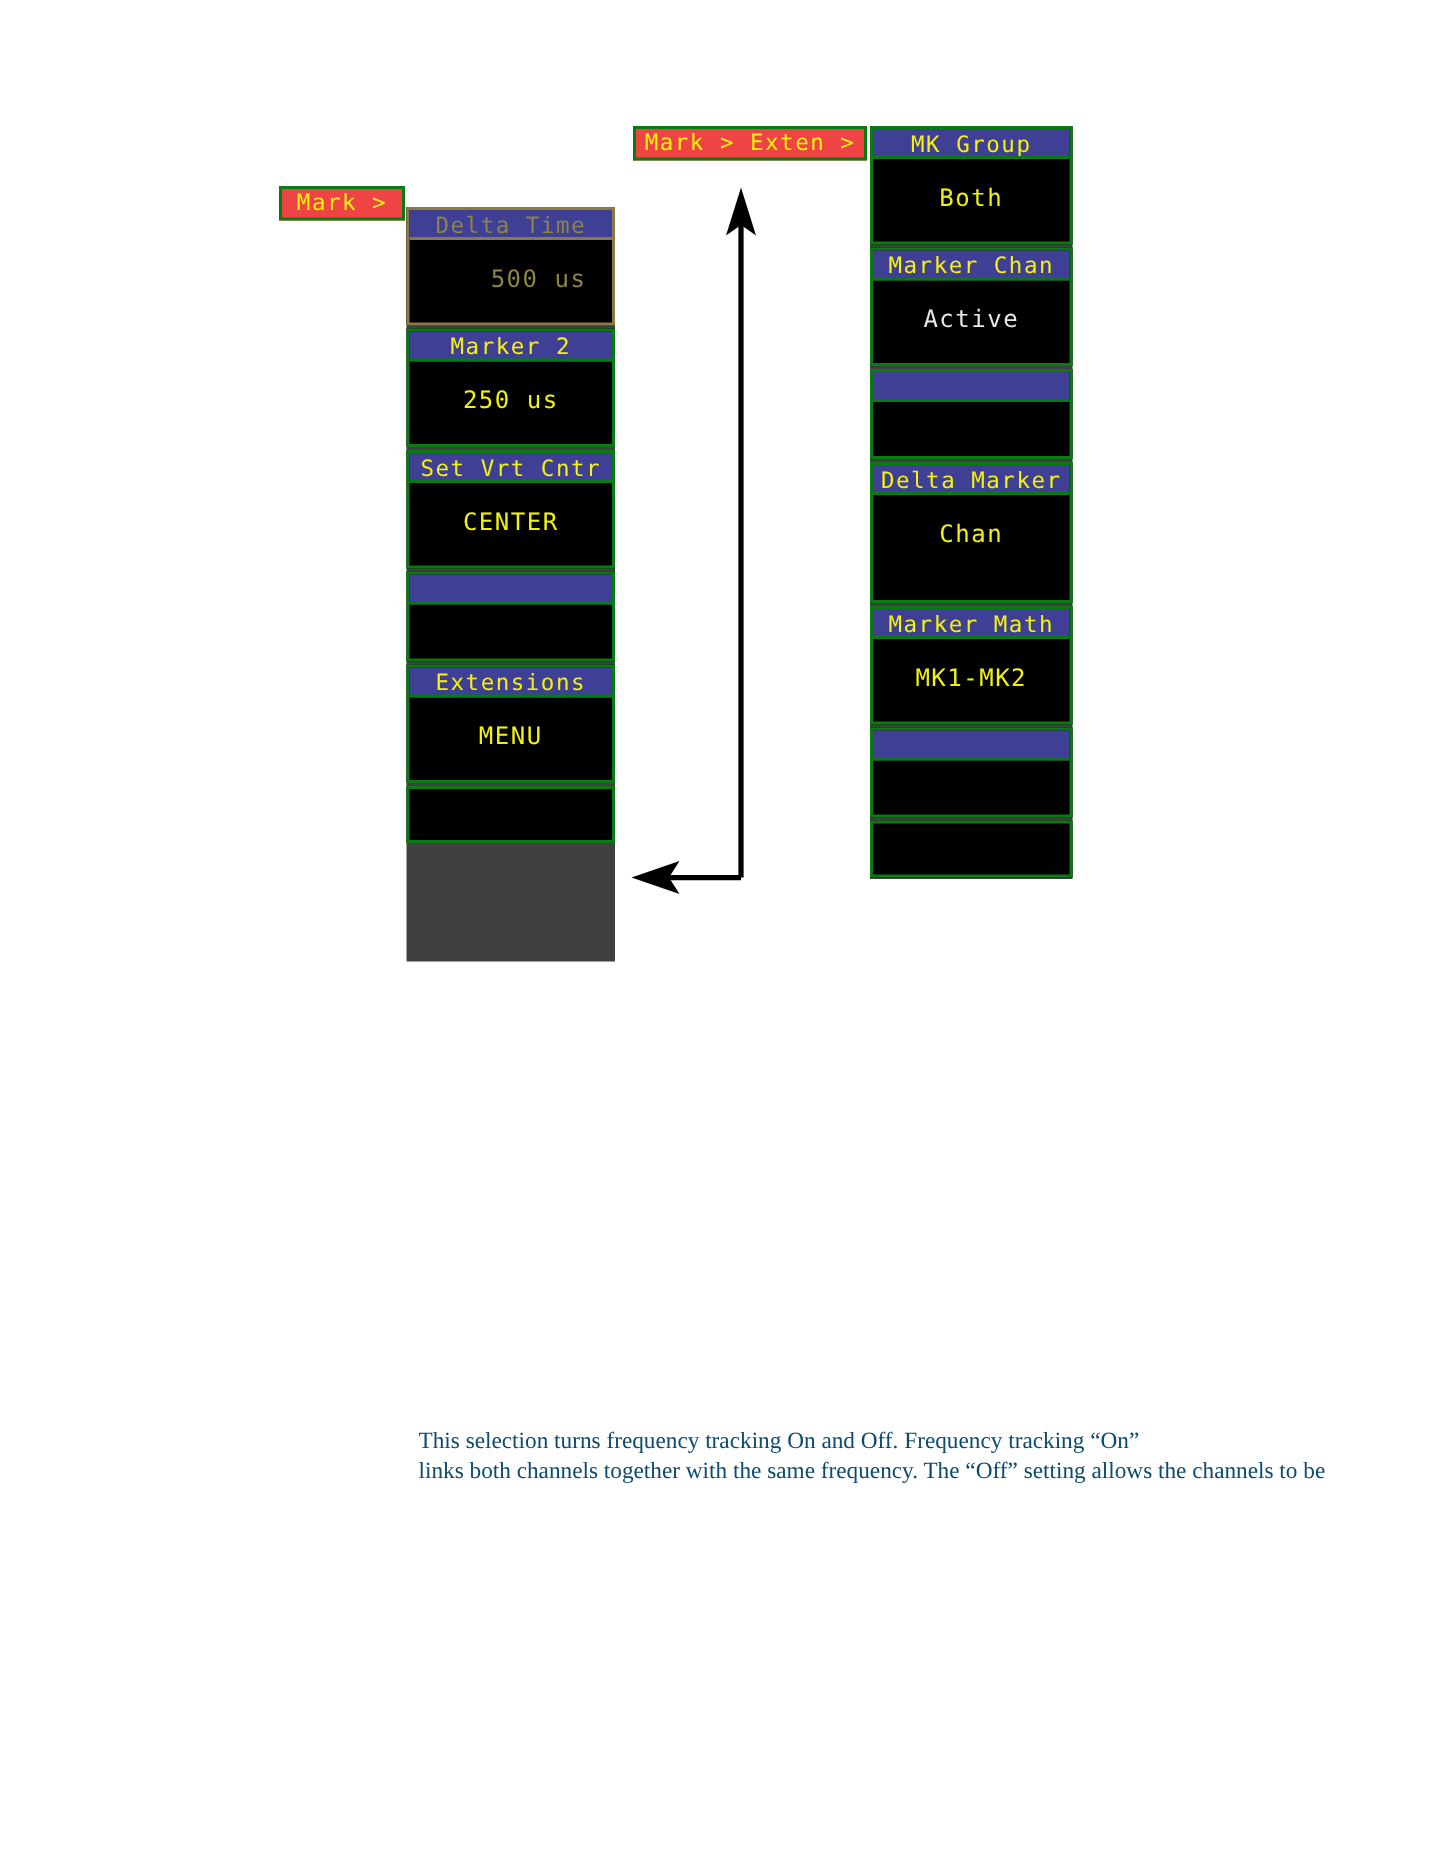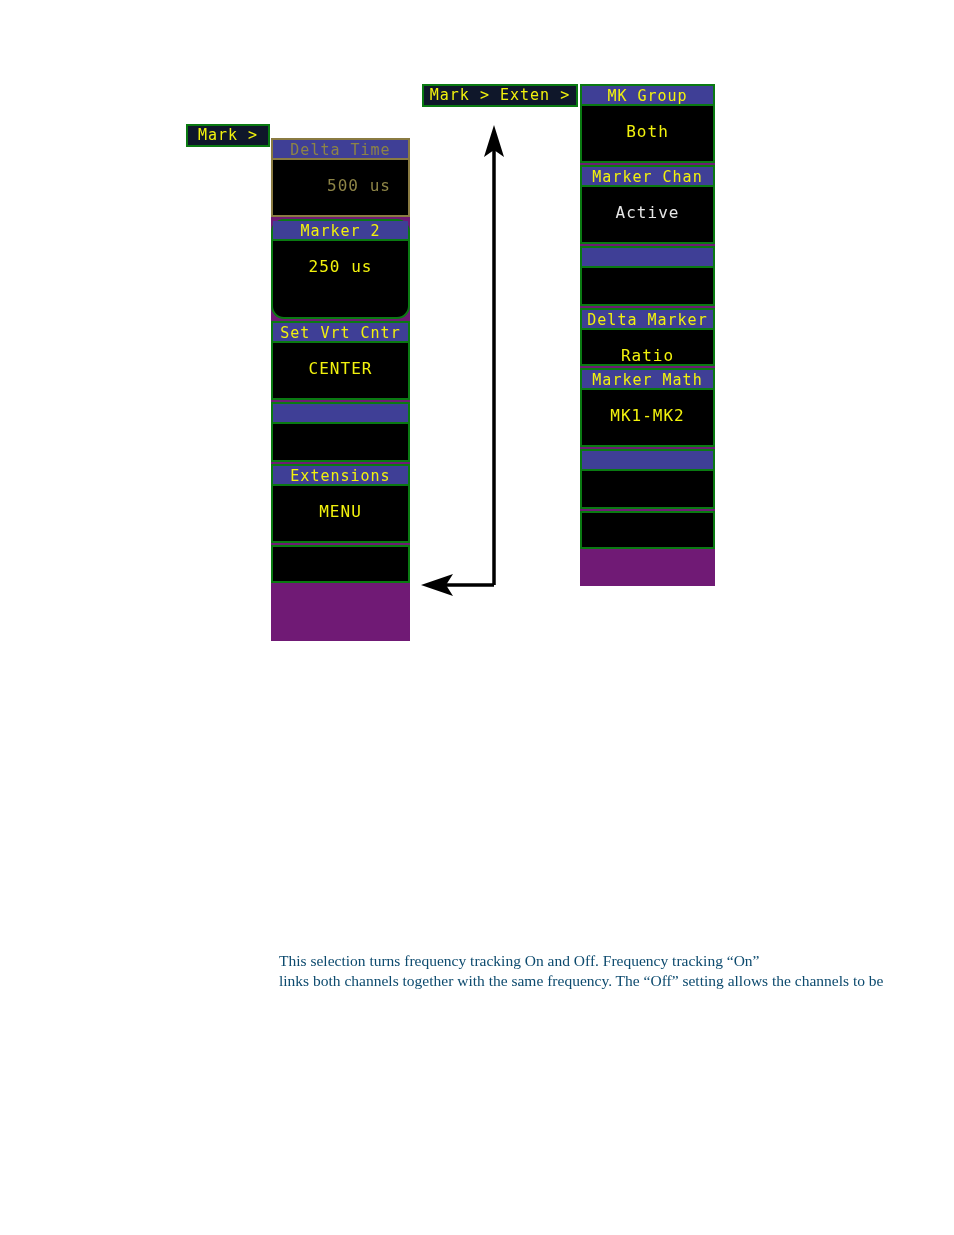--- a/index.html
+++ b/index.html
@@ -12,21 +12,21 @@
     width: 954px;
     height: 1235px;
     position: relative;
     font-family: "Liberation Serif", serif;
     overflow: hidden;
   }
 
   
   .panel {
     position: absolute;
-    background: #701a75;
+    background: #404040;
     box-sizing: border-box;
   }
   .cell {
     position: relative;
     box-sizing: border-box;
     border: 2px solid #0a7a12;
     background: #000000;
     margin-bottom: 2px;
   }
   .cell.dim { border-color: #8a7b42; }
@@ -64,21 +64,21 @@
     align-items: center;
     justify-content: center;
   }
   .cell.dim > .cell-body { color: #8d8446; }
   .cell-body.white { color: #e6e6e6; }
 
   
   .tab {
     position: absolute;
     box-sizing: border-box;
-    background: #0f172a;
+    background: #ef4444;
     border: 2px solid #0a7a12;
     color: #f2f20d;
     font-family: "DejaVu Sans Mono", monospace;
     font-size: 15px;
     line-height: 19px;
     text-align: center;
     letter-spacing: 1px;
     white-space: nowrap;
     overflow: hidden;
   }
@@ -111,21 +111,21 @@
 
 <div class="tab" id="mark-tab">Mark &gt;</div>
 
 <div class="tab" id="breadcrumb-tab">Mark &gt; Exten &gt;</div>
 
 <div class="panel" id="left-panel">
     <div class="cell dim" style="height: 79px;">
       <div class="cell-head">Delta Time</div>
       <div class="cell-body" style="height: 51px; margin-left: 37px;">500 us</div>
     </div>
-    <div class="cell" style="height: 100px; border-radius: 13px;">
+    <div class="cell" style="height: 79px;">
       <div class="cell-head">Marker 2</div>
       <div class="cell-body" style="height: 51px;">250 us</div>
     </div>
     <div class="cell" style="height: 79px;">
       <div class="cell-head">Set Vrt Cntr</div>
       <div class="cell-body" style="height: 51px;">CENTER</div>
     </div>
     <div class="cell" style="height: 60px;">
       <div class="cell-head blank"></div>
       <div class="cell-body" style="height: 32px;"></div>
@@ -145,23 +145,23 @@
       <div class="cell-body" style="height: 51px;">Both</div>
     </div>
     <div class="cell" style="height: 79px;">
       <div class="cell-head">Marker Chan</div>
       <div class="cell-body white" style="height: 51px;">Active</div>
     </div>
     <div class="cell" style="height: 60px;">
       <div class="cell-head blank"></div>
       <div class="cell-body" style="height: 32px;"></div>
     </div>
-    <div class="cell" style="height: 58px;">
+    <div class="cell" style="height: 94px;">
       <div class="cell-head">Delta Marker</div>
-      <div class="cell-body" style="height: 51px;">Ratio</div>
+      <div class="cell-body" style="height: 51px;">Chan</div>
     </div>
     <div class="cell" style="height: 79px;">
       <div class="cell-head">Marker Math</div>
       <div class="cell-body" style="height: 51px;">MK1-MK2</div>
     </div>
     <div class="cell" style="height: 60px;">
       <div class="cell-head blank"></div>
       <div class="cell-body" style="height: 32px;"></div>
     </div>
     <div class="cell" style="height: 38px;">

